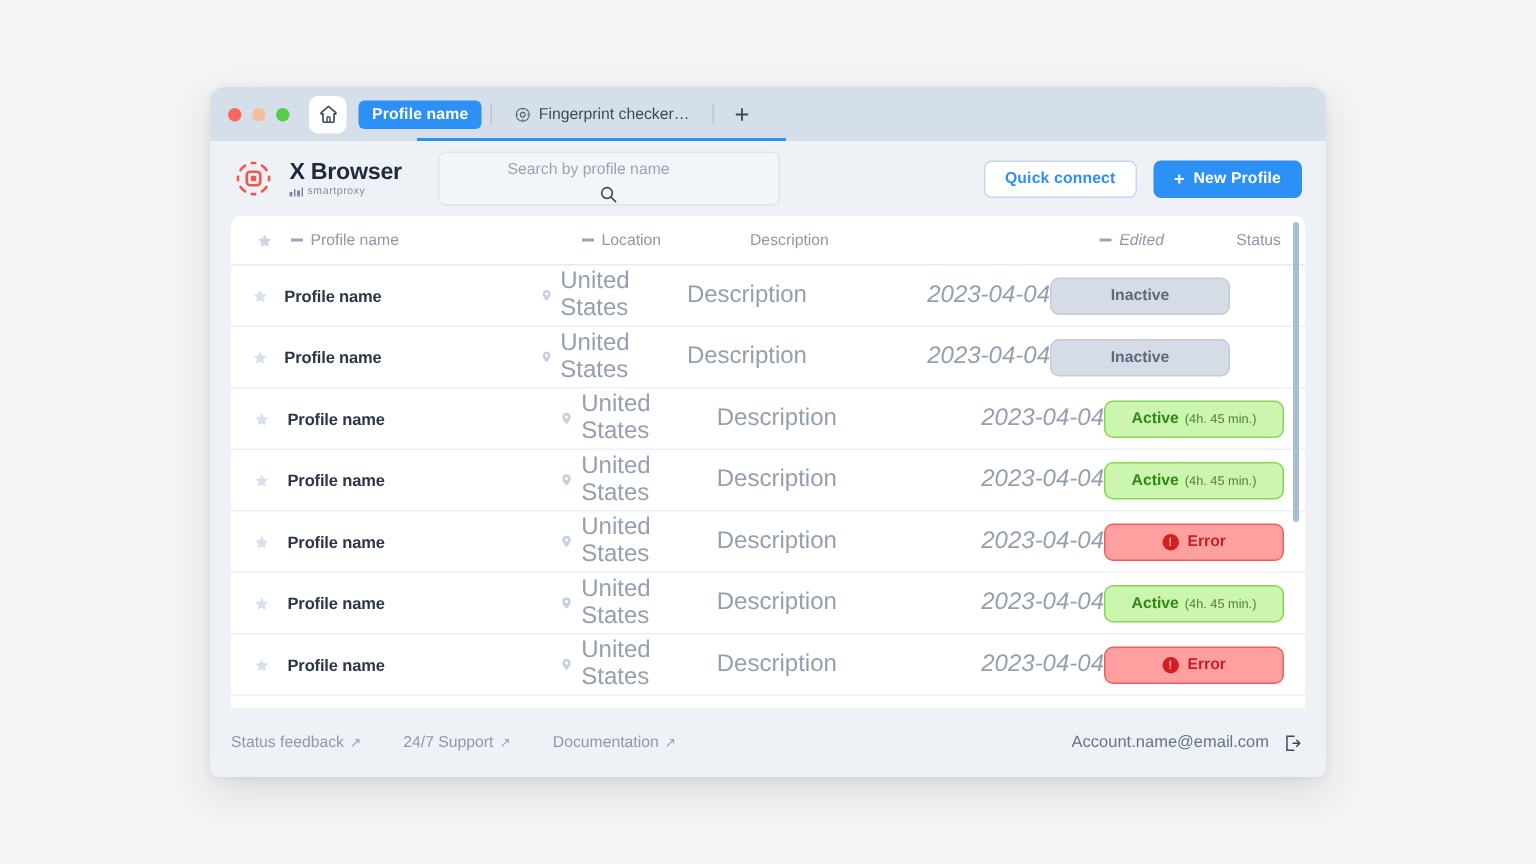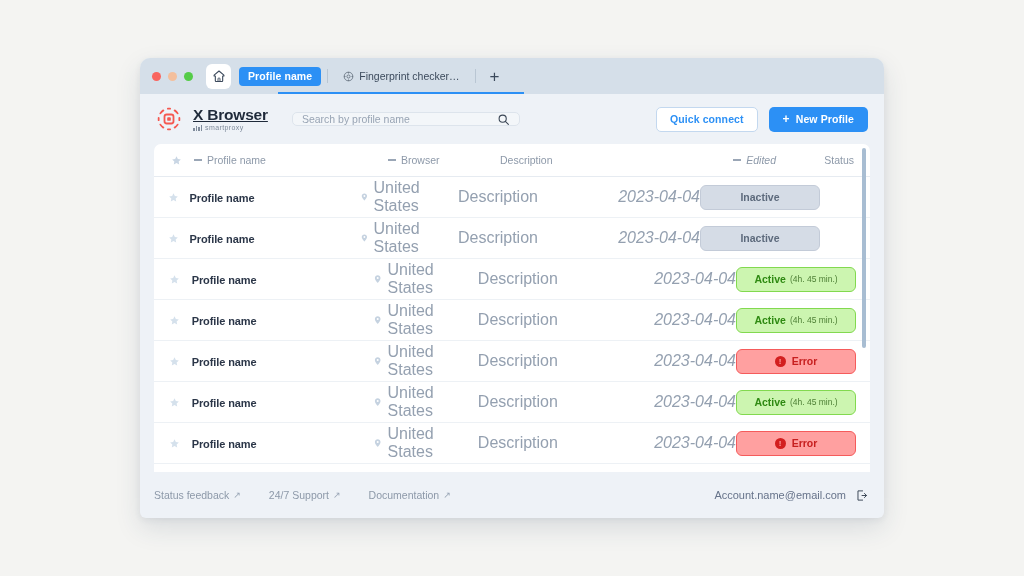--- a/index.html
+++ b/index.html
@@ -93,37 +93,38 @@
     height: 50px;
     display: flex;
     align-items: center;
     padding: 0 16px 0 14px;
     flex: 0 0 auto;
   }
   .brand { display: flex; align-items: center; gap: 9px; }
   .brand-mark { width: 30px; height: 30px; position: relative; }
   .brand-text { line-height: 1; }
   .brand-title {
-    font-size: 15.5px; font-weight: bold; color: #1f2a3a; letter-spacing: -.2px; text-decoration: underline;
+    font-size: 15.5px; font-weight: bold; color: #1f2a3a; letter-spacing: -.2px;
   }
   .brand-sub {
     font-size: 7px; color: #7f8b9b; letter-spacing: .4px; margin-top: 2px;
     display: flex; align-items: center; gap: 3px;
   }
   .brand-sub-bars { display: inline-flex; gap: 1px; align-items: flex-end; }
   .brand-sub-bars i { display: block; width: 1.5px; background: #7f8b9b; }
 
   .search {
     margin-left: 24px;
-    width: 228px; height: 14px;
+    width: 228px; height: 36px;
     background: #f3f6f9;
     border: 1px solid #dde4ec;
     border-radius: 5px;
     display: flex; align-items: center;
     padding: 0 9px;
+    flex-direction: column;
   }
   .search input {
     flex: 1; border: none; outline: none; background: transparent;
     font-family: "Liberation Sans", sans-serif;
     font-size: 10.5px; color: #5b6778;
   }
   .search input::placeholder { color: #98a4b4; }
 
   .header-actions { margin-left: auto; display: flex; align-items: center; gap: 11px; }
   .btn-quick {
@@ -370,21 +371,21 @@
             <svg width="11" height="11" viewBox="0 0 24 24">
               <path d="M12 2.8l2.9 6 6.6.9-4.8 4.6 1.2 6.5L12 17.7 6.1 20.8l1.2-6.5-4.8-4.6 6.6-.9z" fill="#c9d6e4"></path>
             </svg>
           </div>
           <div class="c-name">
             <span class="sort-dash"></span>
             <span>Profile name</span>
           </div>
           <div class="c-loc">
             <span class="sort-dash"></span>
-            <span>Browser</span>
+            <span>Location</span>
           </div>
           <div class="c-desc">
             <span>Description</span>
           </div>
           <div class="c-date">
             <span class="sort-dash"></span>
             <span>Edited</span>
           </div>
           <div class="c-status">
             <span>Status</span>

